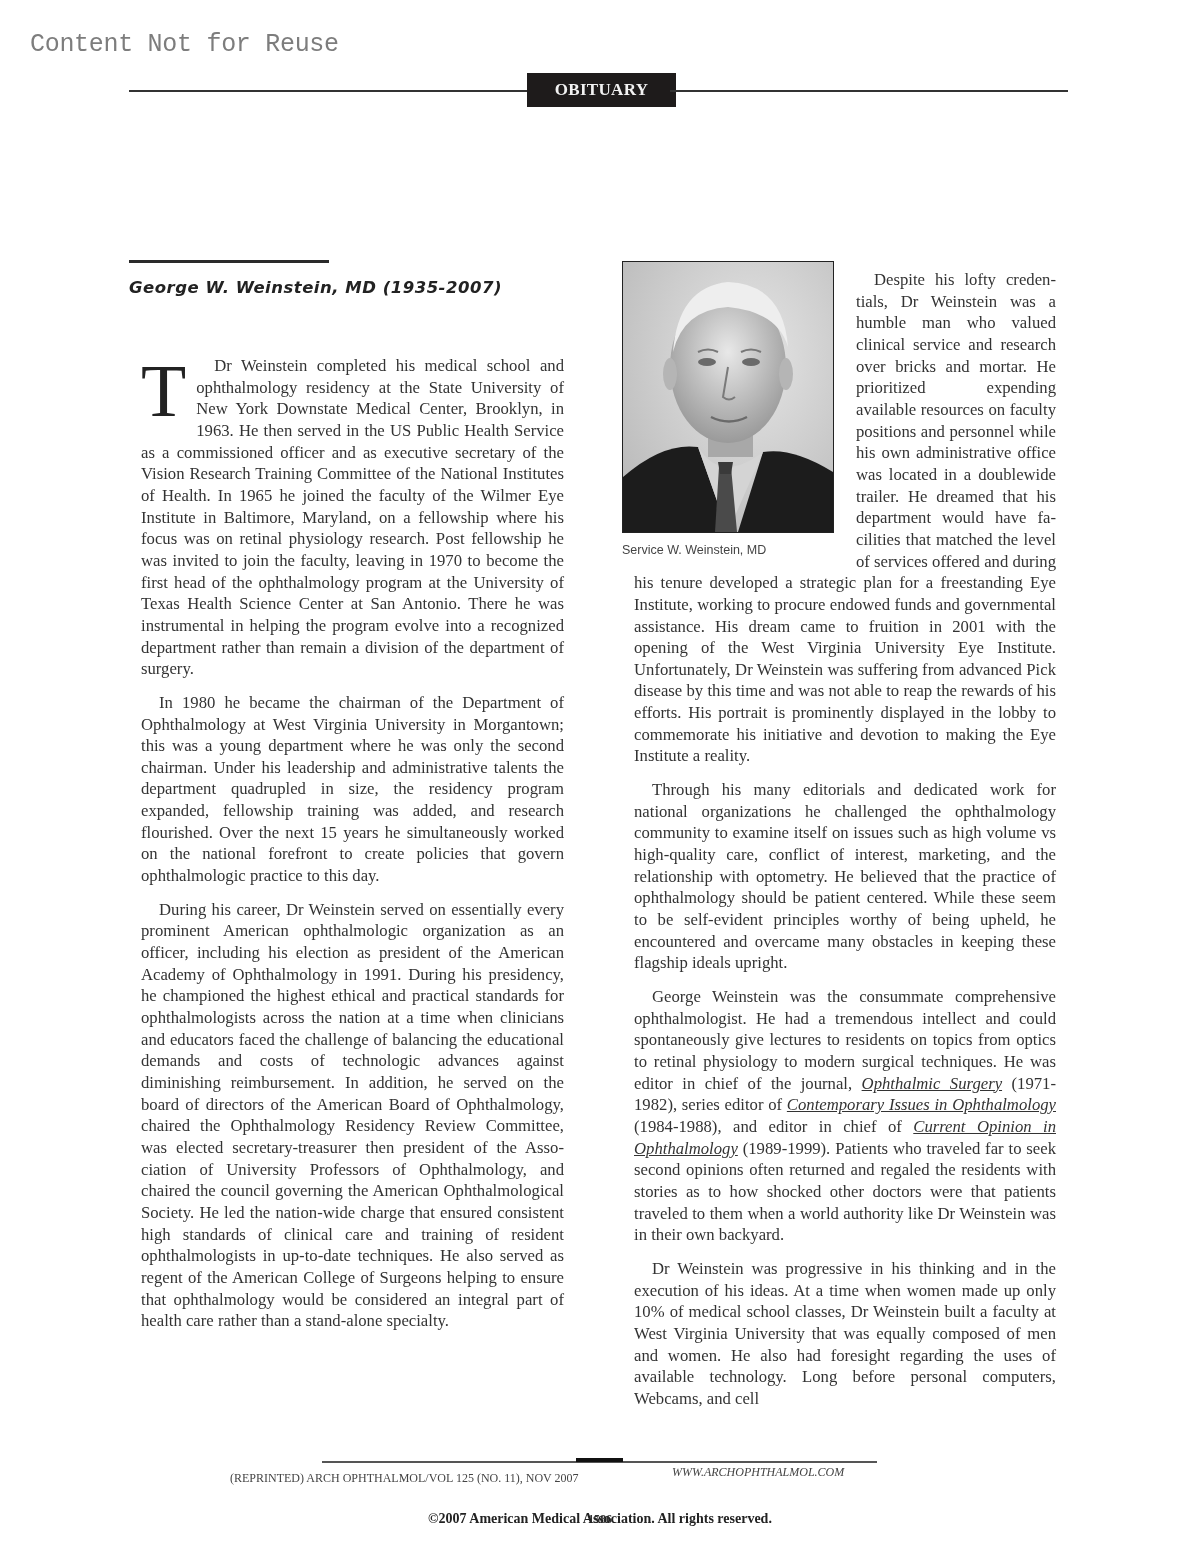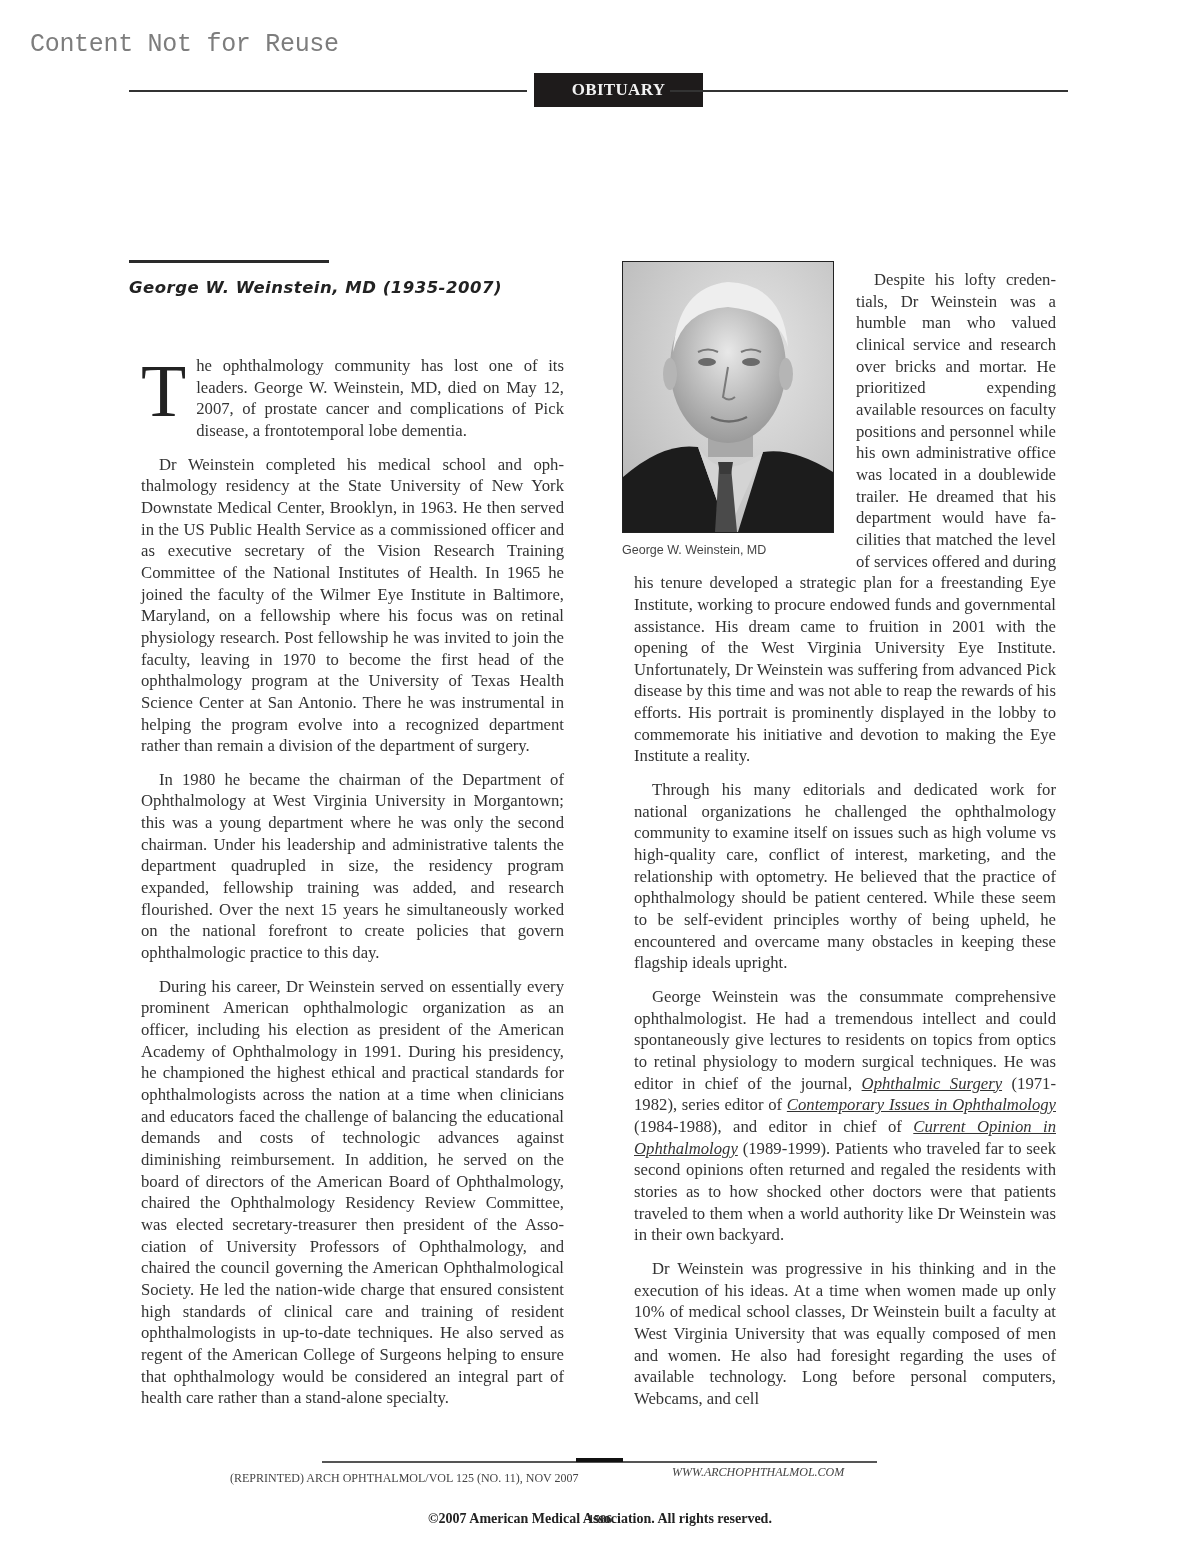--- a/index.html
+++ b/index.html
@@ -5,24 +5,24 @@
     html, body { margin: 0; padding: 0; background: #ffffff; }
     body { width: 1200px; height: 1553px; position: relative; overflow: hidden; color: #2a2a2a; }
     .watermark {
       position: absolute; left: 30px; top: 30px;
       font-family: Liberation Mono, monospace; font-size: 25px; color: #7d7d7d; letter-spacing: -0.3px;
     }
     .section-rule { position: absolute; top: 90px; height: 2px; background: #333; }
     .section-rule.left { left: 129px; width: 398px; }
     .section-rule.right { left: 670px; width: 398px; }
     .section-label {
-      position: absolute; left: 527px; top: 73px; width: 169px; height: 34px;
+      position: absolute; left: 527px; top: 73px; width: 149px; height: 34px;
       background: #1e1b1b; color: #f2f2f2;
       font-family: "Liberation Serif", serif; font-weight: bold; font-size: 17px;
-      display: flex; align-items: center; justify-content: center; letter-spacing: 0.3px; margin-left: 7px;
+      display: flex; align-items: center; justify-content: center; letter-spacing: 0.3px;
     }
     .title-rule { position: absolute; left: 129px; top: 260px; width: 200px; height: 3px; background: #2a2a2a; }
     .title {
       position: absolute; left: 129px; top: 278px;
       font-family: "DejaVu Sans", sans-serif; font-weight: bold; font-size: 16.5px; color: #222;
       letter-spacing: 0.5px; margin: 0; white-space: nowrap; font-style: italic;
     }
     .col {
       position: absolute; font-family: "Liberation Serif", serif; font-size: 16.7px; line-height: 21.65px;
       text-align: justify; color: #333;
@@ -67,21 +67,21 @@
 <div class="watermark">Content Not for Reuse</div>
 
 <div class="section-rule left"></div>
 <div class="section-label">OBITUARY</div>
 <div class="section-rule right"></div>
 
 <div class="title-rule"></div>
 <h1 class="title">George W. Weinstein, MD (1935-2007)</h1>
 
 <div class="col col-left">
-  <p class="noindent"><span class="dropcap">T</span><span>he ophthalmology community has lost one of its leaders. George W. Weinstein, MD, died on May 12, 2007, of prostate cancer and complications of Pick disease, a frontotemporal lobe dementia.</span></p>
+  <p class="noindent"><span class="dropcap">T</span></p>
   <p>Dr Weinstein completed his medical school and oph­thalmology residency at the State University of New York Downstate Medical Center, Brooklyn, in 1963. He then served in the US Public Health Service as a commis­sioned officer and as executive secretary of the Vision Re­search Training Committee of the National Institutes of Health. In 1965 he joined the faculty of the Wilmer Eye Institute in Baltimore, Maryland, on a fellowship where his focus was on retinal physiology research. Post fel­lowship he was invited to join the faculty, leaving in 1970 to become the first head of the ophthalmology program at the University of Texas Health Science Center at San Antonio. There he was instrumental in helping the pro­gram evolve into a recognized department rather than re­main a division of the department of surgery.</p>
   <p>In 1980 he became the chairman of the Department of Ophthalmology at West Virginia University in Morgan­town; this was a young department where he was only the second chairman. Under his leadership and administra­tive talents the department quadrupled in size, the resi­dency program expanded, fellowship training was added, and research flourished. Over the next 15 years he simul­taneously worked on the national forefront to create poli­cies that govern ophthalmologic practice to this day.</p>
   <p>During his career, Dr Weinstein served on essen­tially every prominent American ophthalmologic orga­nization as an officer, including his election as presi­dent of the American Academy of Ophthalmology in 1991. During his presidency, he championed the highest ethi­cal and practical standards for ophthalmologists across the nation at a time when clinicians and educators faced the challenge of balancing the educational demands and costs of technologic advances against diminishing reim­bursement. In addition, he served on the board of direc­tors of the American Board of Ophthalmology, chaired the Ophthalmology Residency Review Committee, was elected secretary-treasurer then president of the Asso­ciation of University Professors of Ophthalmology, and chaired the council governing the American Ophthal­mological Society. He led the nation-wide charge that en­sured consistent high standards of clinical care and train­ing of resident ophthalmologists in up-to-date techniques. He also served as regent of the American College of Sur­geons helping to ensure that ophthalmology would be considered an integral part of health care rather than a stand-alone specialty.</p>
 </div>
 
 <div class="col col-right">
   <div class="figure">
     <svg class="photo" viewBox="0 0 210 270" preserveAspectRatio="none">
       <defs>
         <radialGradient id="bg" cx="60%" cy="35%" r="80%">
@@ -104,21 +104,21 @@
       <path d="M50 90 Q55 25 105 20 Q160 22 165 85 Q155 50 105 45 Q60 48 50 90 Z" fill="#eeeeee"></path>
       <ellipse cx="84" cy="100" rx="9" ry="4" fill="#6a6a6a"></ellipse>
       <ellipse cx="128" cy="100" rx="9" ry="4" fill="#6a6a6a"></ellipse>
       <path d="M75 90 Q85 85 95 90" stroke="#777" stroke-width="2" fill="none"></path>
       <path d="M118 90 Q128 85 138 90" stroke="#777" stroke-width="2" fill="none"></path>
       <path d="M105 105 L100 135 Q106 140 112 135" stroke="#7a7a7a" stroke-width="2" fill="none"></path>
       <path d="M88 155 Q106 164 124 155" stroke="#6a6a6a" stroke-width="2.5" fill="none"></path>
       <ellipse cx="47" cy="112" rx="7" ry="16" fill="#b5b5b5"></ellipse>
       <ellipse cx="163" cy="112" rx="7" ry="16" fill="#b5b5b5"></ellipse>
     </svg>
-    <div class="caption">George W. Weinstein, MD</div>
+    <div class="caption">Service W. Weinstein, MD</div>
   </div>
   <p>Despite his lofty creden­tials, Dr Weinstein was a humble man who valued clinical service and re­search over bricks and mor­tar. He prioritized expend­ing available resources on faculty positions and per­sonnel while his own ad­ministrative office was lo­cated in a doublewide trailer. He dreamed that his department would have fa­cilities that matched the level of services offered and during his tenure developed a strategic plan for a free­standing Eye Institute, working to procure endowed funds and governmental assistance. His dream came to frui­tion in 2001 with the opening of the West Virginia Uni­versity Eye Institute. Unfortunately, Dr Weinstein was suffering from advanced Pick disease by this time and was not able to reap the rewards of his efforts. His por­trait is prominently displayed in the lobby to commemo­rate his initiative and devotion to making the Eye Insti­tute a reality.</p>
   <p>Through his many editorials and dedicated work for national organizations he challenged the ophthalmol­ogy community to examine itself on issues such as high volume vs high-quality care, conflict of interest, market­ing, and the relationship with optometry. He believed that the practice of ophthalmology should be patient cen­tered. While these seem to be self-evident principles wor­thy of being upheld, he encountered and overcame many obstacles in keeping these flagship ideals upright.</p>
   <p><span>George Weinstein was the consummate comprehen­sive ophthalmologist. He had a tremendous intellect and could spontaneously give lectures to residents on topics from optics to retinal physiology to modern surgical tech­niques. He was editor in chief of the journal, </span><em>Ophthal­mic Surgery</em><span> (1971-1982), series editor of </span><em>Contemporary Issues in Ophthalmology</em><span> (1984-1988), and editor in chief of </span><em>Current Opinion in Ophthalmology</em><span> (1989-1999). Pa­tients who traveled far to seek second opinions often re­turned and regaled the residents with stories as to how shocked other doctors were that patients traveled to them when a world authority like Dr Weinstein was in their own backyard.</span></p>
   <p>Dr Weinstein was progressive in his thinking and in the execution of his ideas. At a time when women made up only 10% of medical school classes, Dr Weinstein built a faculty at West Virginia University that was equally composed of men and women. He also had foresight regarding the uses of available technology. Long before personal computers, Webcams, and cell</p>
 </div>
 
 <div class="footer-rule"></div>
 <div class="footer-rule-accent"></div>
 <div class="footer-line">

